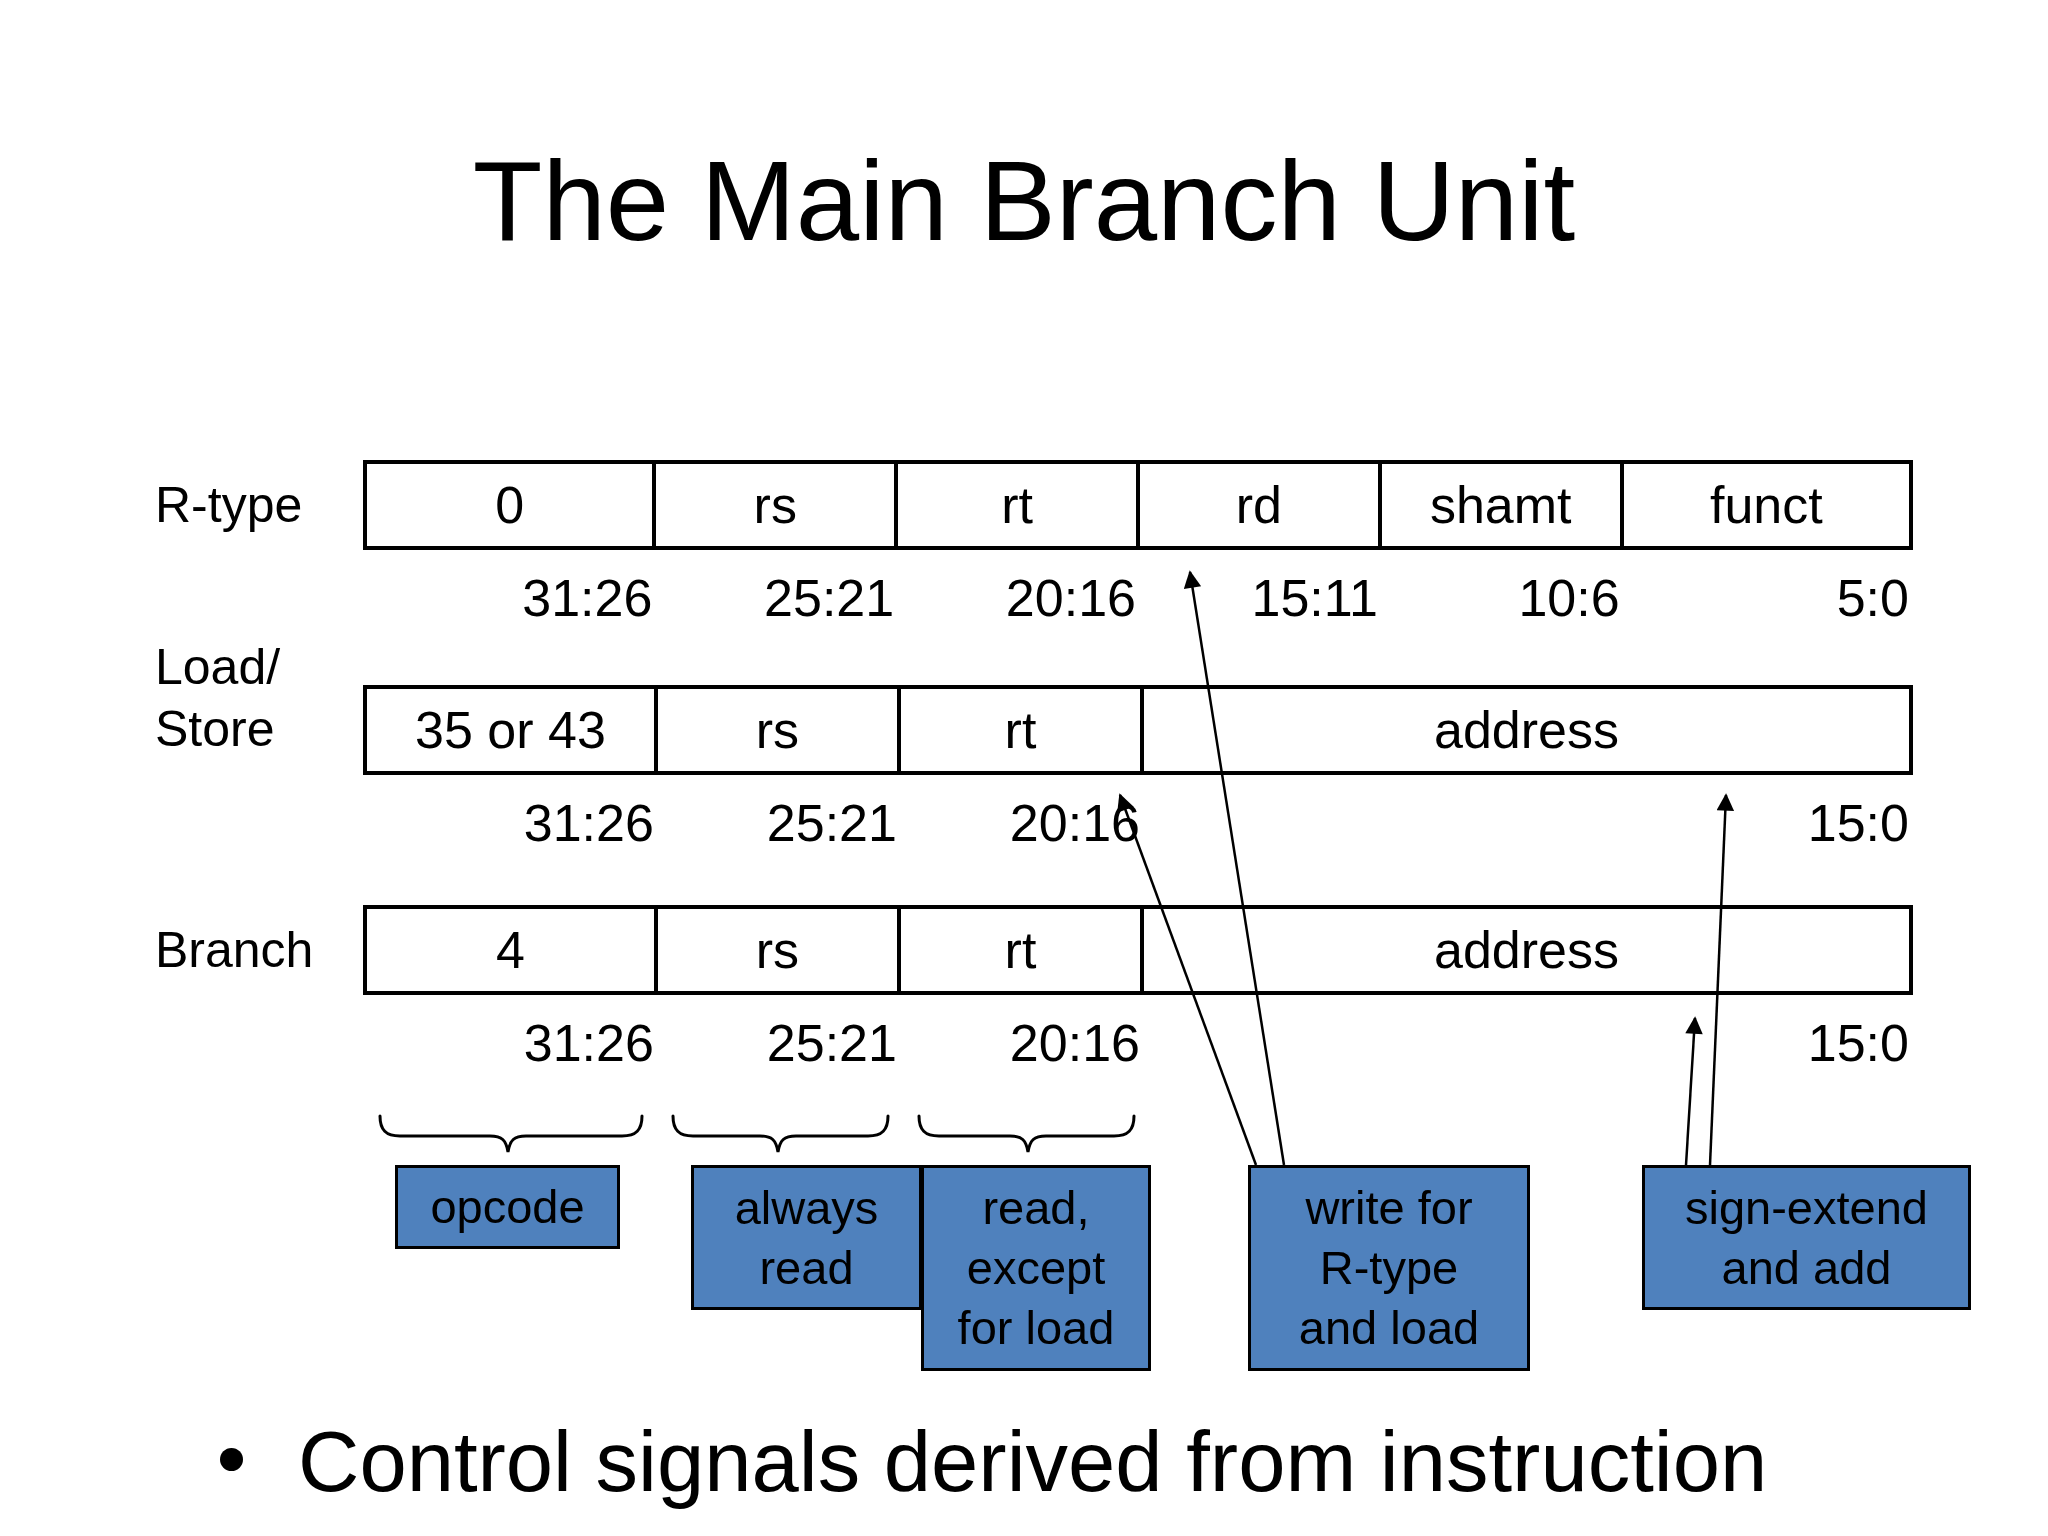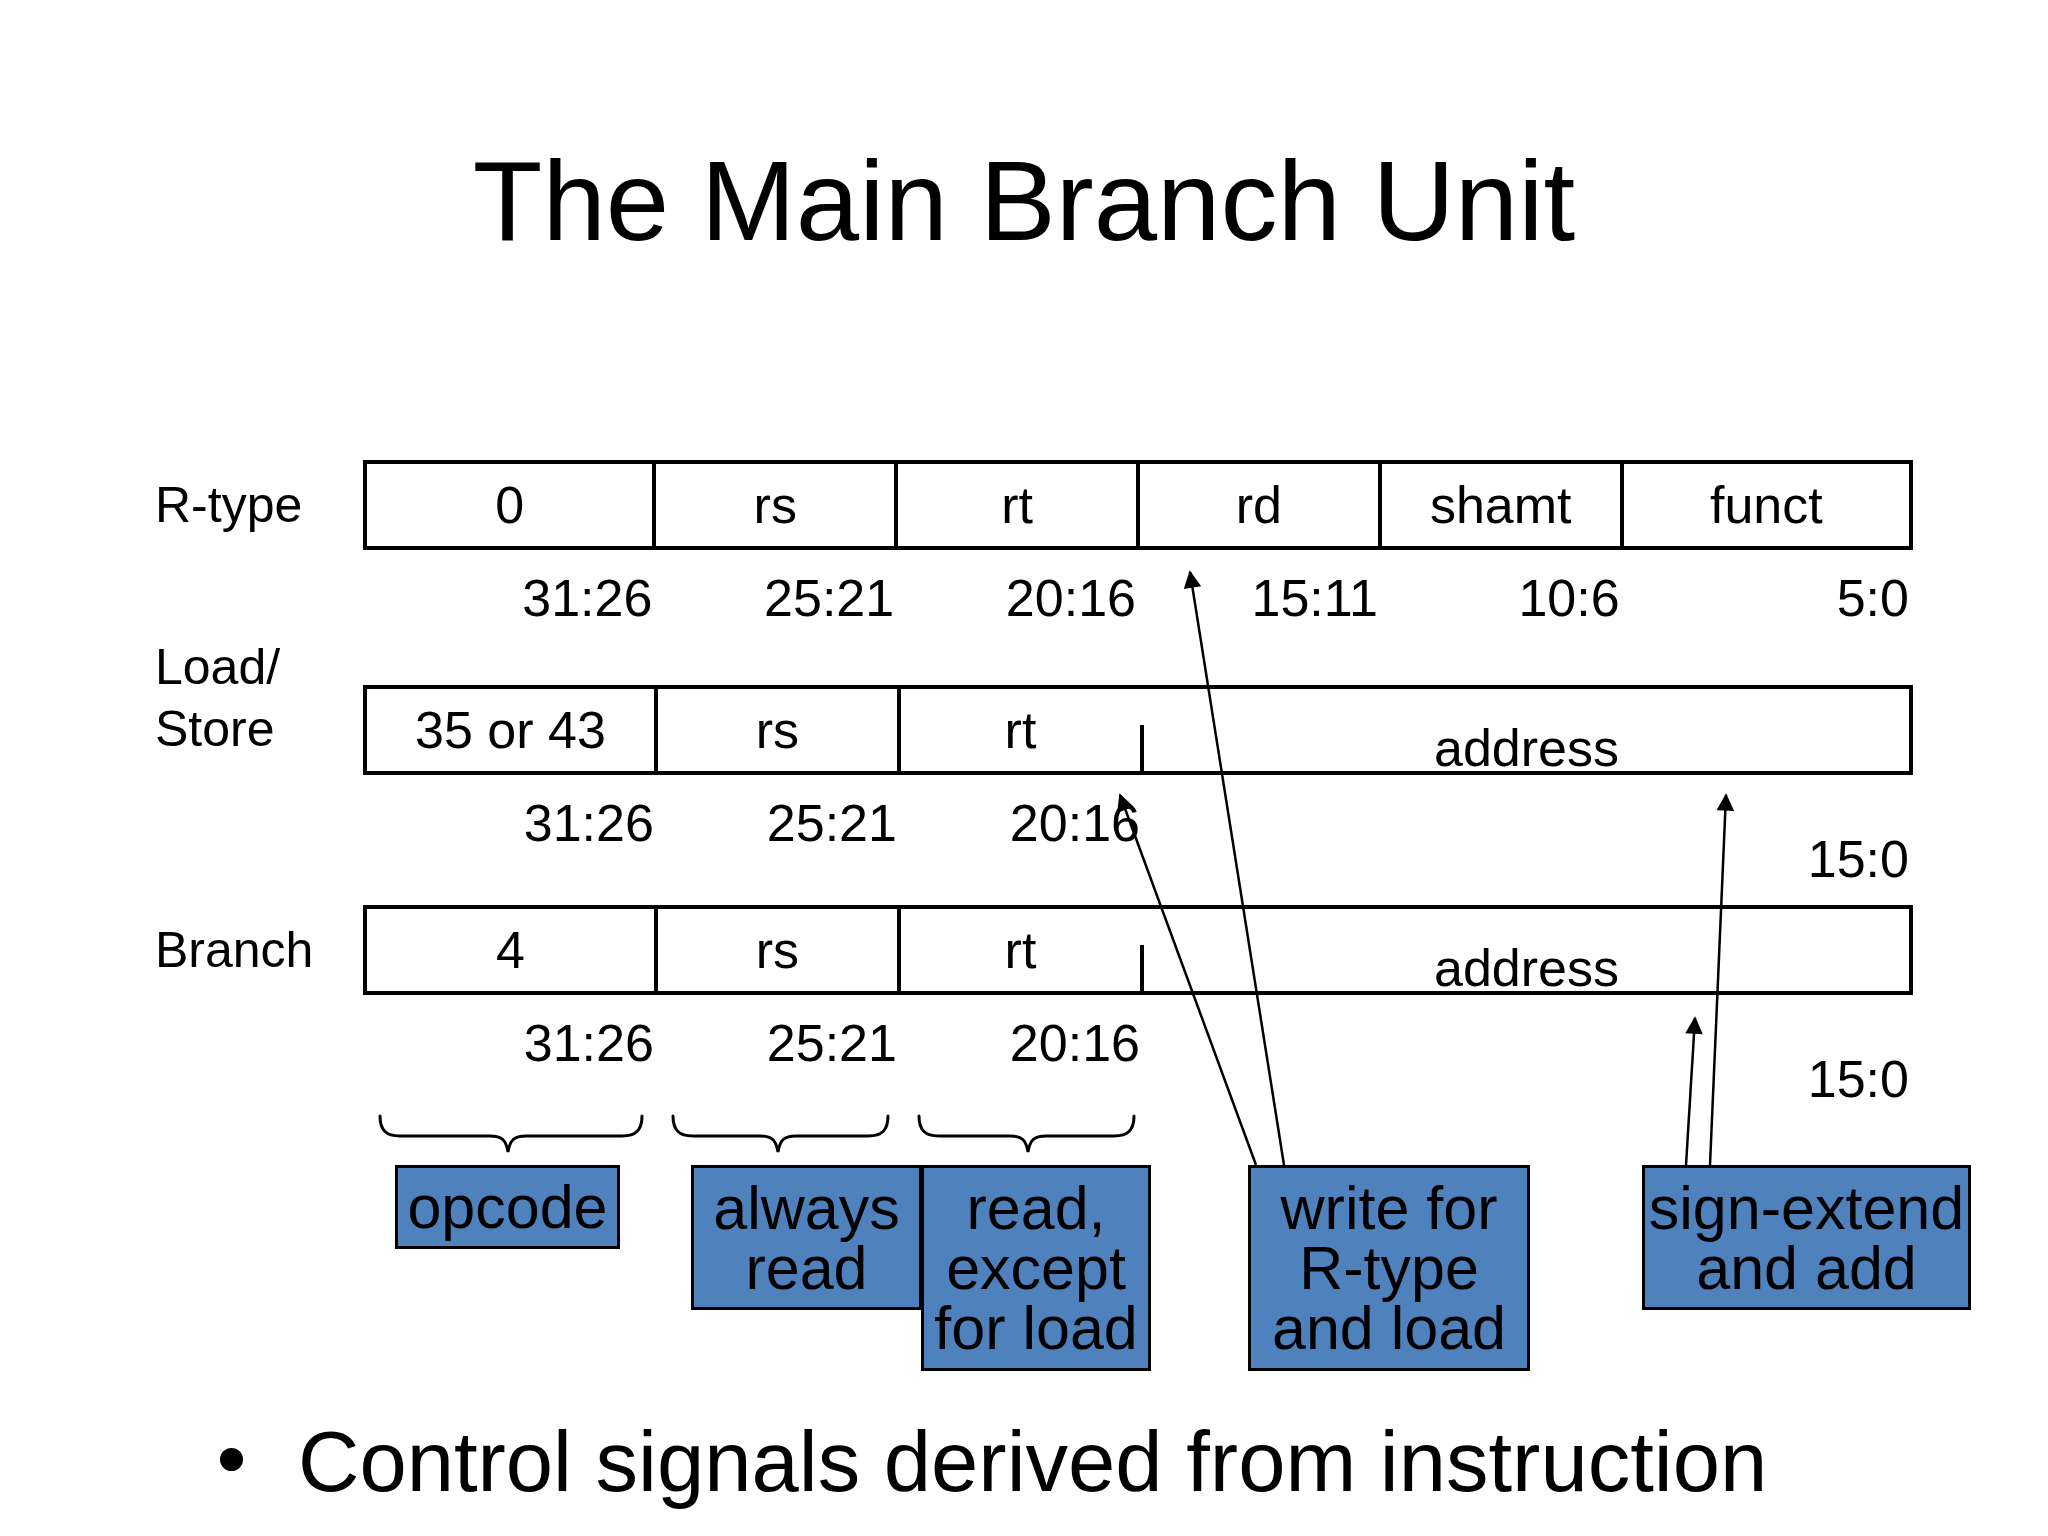--- a/index.html
+++ b/index.html
@@ -8,29 +8,29 @@
   .abs{position:absolute;}
   
   #title{top:136px;left:0;width:2048px;text-align:center;font-size:114px;line-height:130px;}
   
   .rowlabel{left:155px;width:205px;font-size:50px;line-height:62px;white-space:pre-line;}
   .rowlabel.center{height:90px;display:flex;align-items:center;}
   .ibox{left:363px;width:1550px;height:90px;display:flex;box-sizing:border-box;
         border:4px solid #000;background:#fff;}
   .cell{display:flex;align-items:center;justify-content:center;font-size:52px;box-sizing:border-box;}
   .cell + .cell{border-left:4px solid #000;}
-  .w6{flex:6;} .w5{flex:5;} .w16{flex:16;margin-top:36px;}
+  .w6{flex:6;} .w5{flex:5;} .w16{flex:16;}
   .bitrow{left:363px;width:1550px;display:flex;box-sizing:border-box;
           border-left:4px solid transparent;border-right:4px solid transparent;}
   .bcell{text-align:right;font-size:52px;line-height:46px;box-sizing:border-box;}
   .bcell + .bcell{border-left:4px solid transparent;}
   
   .callout{background:var(--callout_fill,#4F81BD);border:3px solid var(--callout_border,#000);
            box-sizing:border-box;display:flex;align-items:center;justify-content:center;
-           text-align:center;font-size:61px;line-height:60px;white-space:pre-line;}
+           text-align:center;font-size:47px;line-height:60px;white-space:pre-line;}
   
   #bullet-dot{left:220px;top:1448px;width:23px;height:23px;border-radius:50%;background:#000;}
   #bullet-text{left:298px;top:1414px;font-size:85px;line-height:96px;white-space:nowrap;}
   
   #overlay{left:0;top:0;pointer-events:none;}
 </style>
 </head>
 <body>
 
 <div id="slide">

